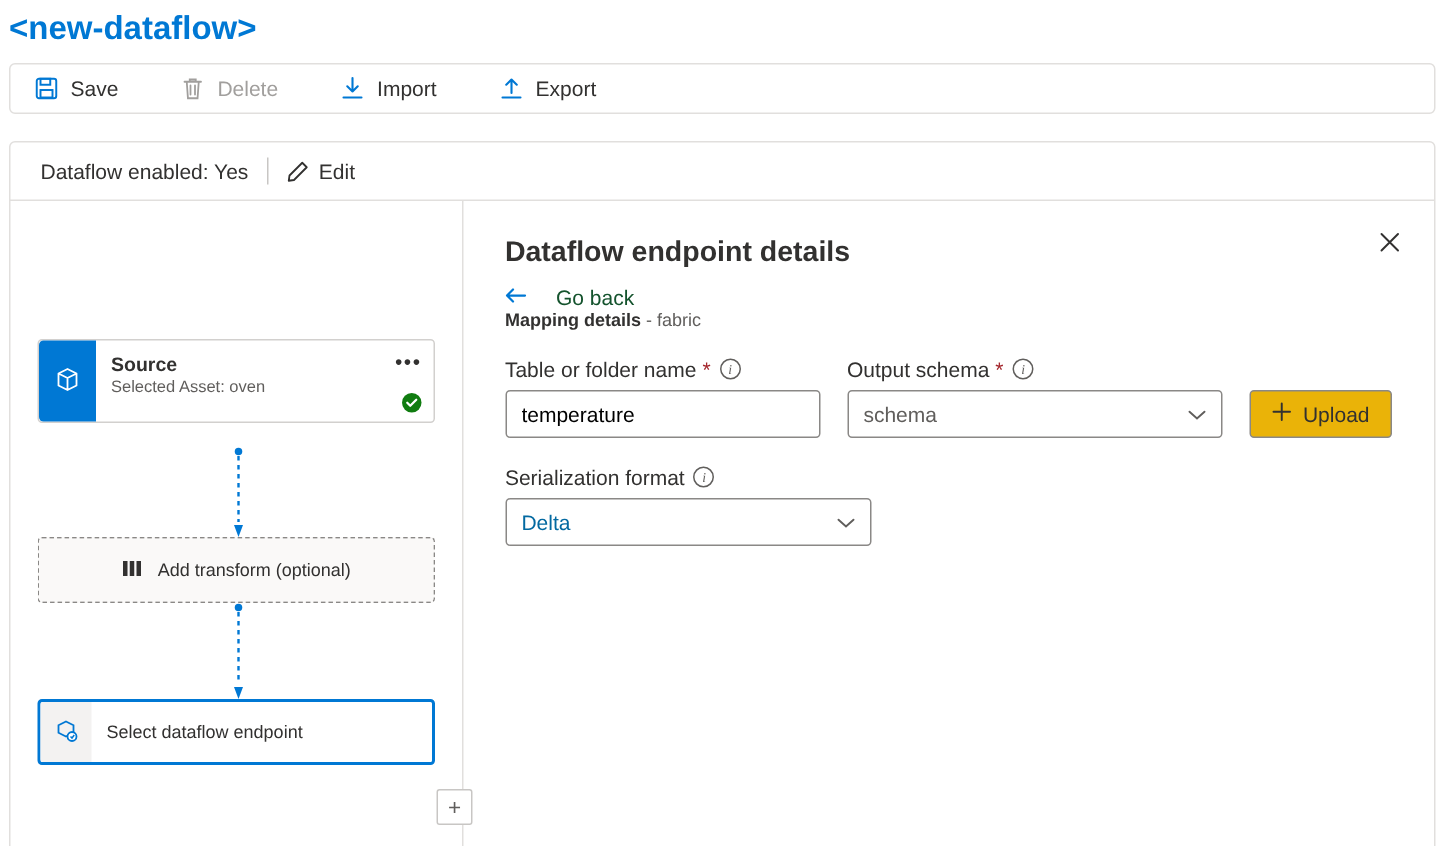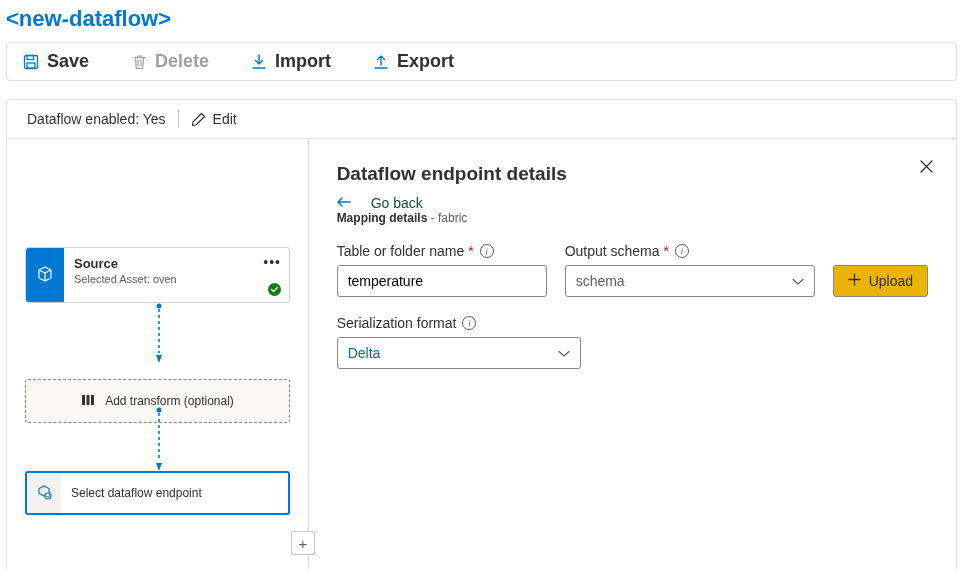--- a/index.html
+++ b/index.html
@@ -1,19 +1,19 @@
 <!DOCTYPE html>
 <html><head>
 <meta charset="utf-8">
 <style>
   * { box-sizing: border-box; margin: 0; padding: 0; font-family: "Segoe UI", -apple-system, sans-serif; }
   body { background: #fff; color: #323130; font-size: 13px; width: 963px; height: 577px; overflow: hidden; }
   .title { color: #0078d4; font-size: 22px; font-weight: 600; padding: 6px 6px 10px 6px; }
   .toolbar { border: 1px solid #e1dfdd; border-radius: 4px; margin: 0 6px; padding: 8px 16px; display: flex; gap: 42px; align-items: center; }
-  .tb-btn { display: inline-flex; align-items: center; gap: 8px; font-size: 18px; cursor: pointer; font-weight: bold; }
+  .tb-btn { display: inline-flex; align-items: center; gap: 8px; font-size: 14px; cursor: pointer; }
   .tb-btn.disabled { color: #a19f9d; cursor: default; }
   .icon { display: inline-flex; width: 16px; height: 16px; align-items: center; justify-content: center; }
   .statusbar { margin: 18px 6px 0 6px; border-top: 1px solid #e1dfdd; border-left: 1px solid #e1dfdd; border-right: 1px solid #e1dfdd; border-bottom: 1px solid #e1dfdd; border-radius: 4px 4px 0 0; padding: 10px 20px; display: flex; align-items: center; gap: 12px; font-size: 14px; }
   .vsep { width: 1px; height: 18px; background: #c8c6c4; }
   .edit-link { display: inline-flex; align-items: center; gap: 6px; cursor: pointer; }
   .main { display: flex; margin: 0 6px; border-left: 1px solid #e1dfdd; border-right: 1px solid #e1dfdd; height: 430px; }
   .canvas { width: 320px; border-right: 1px solid #e1dfdd; position: relative; padding-top: 110px; }
   .detail { flex: 1; padding: 24px 28px; position: relative; }
   .detail h2 { font-size: 19px; font-weight: 600; margin-bottom: 10px; }
   .close-x { position: absolute; top: 20px; right: 22px; cursor: pointer; }
@@ -25,28 +25,28 @@
   .fld-lbl { font-size: 14px; display: flex; align-items: center; gap: 4px; }
   .req { color: #a4262c; }
   .info-i { width: 14px; height: 14px; border: 1px solid #605e5c; border-radius: 50%; display: inline-flex; align-items: center; justify-content: center; font-size: 9px; font-style: italic; font-family: serif; color: #605e5c; margin-left: 2px; }
   input[type=text], .select { height: 32px; border: 1px solid #8a8886; border-radius: 3px; padding: 14px 10px; font-size: 14px; background: #fff; }
   input::placeholder { color: #605e5c; }
   .select { display: flex; align-items: center; justify-content: space-between; color: #605e5c; cursor: pointer; }
   .select.has-val { color: #0369a1; }
   .btn-outline { height: 32px; border: 1px solid #8a8886; border-radius: 3px; padding: 0 14px; display: inline-flex; align-items: center; gap: 8px; font-size: 14px; cursor: pointer; background: #eab308; }
   
   .node { position: absolute; left: 18px; width: 265px; display: flex; border: 1px solid #d2d0ce; border-radius: 3px; background: #fff; }
-  .node.source { top: 108px; height: 56px; }
+  .node.source { top: 92px; height: 56px; }
   .node.source .stripe { width: 38px; background: #0078d4; border-radius: 3px 0 0 3px; display: flex; align-items: center; justify-content: center; }
   .node .body { flex: 1; padding: 8px 10px; position: relative; }
   .node .t1 { font-size: 13px; font-weight: 600; }
   .node .t2 { font-size: 11px; color: #605e5c; margin-top: 2px; }
   .dots { position: absolute; top: 6px; right: 8px; font-size: 14px; letter-spacing: 1px; cursor: pointer; }
   .check { position: absolute; bottom: 6px; right: 8px; width: 13px; height: 13px; border-radius: 50%; background: #107c10; display: flex; align-items: center; justify-content: center; }
-  .node.transform { top: 240px; height: 44px; border: 1px dashed #8a8886; background: #faf9f8; align-items: center; justify-content: center; gap: 10px; font-size: 12px; color: #323130; }
+  .node.transform { top: 224px; height: 44px; border: 1px dashed #8a8886; background: #faf9f8; align-items: center; justify-content: center; gap: 10px; font-size: 12px; color: #323130; }
   .node.endpoint { top: 332px; height: 44px; border: 2px solid #0078d4; align-items: center; }
   .node.endpoint .stripe2 { width: 34px; height: 100%; background: #f3f2f1; border-radius: 2px 0 0 2px; display: flex; align-items: center; justify-content: center; }
   .node.endpoint .body { font-size: 12px; display: flex; align-items: center; }
   .plus-btn { position: absolute; top: 392px; left: 284px; width: 24px; height: 24px; border: 1px solid #c8c6c4; border-radius: 2px; background: #fff; display: flex; align-items: center; justify-content: center; cursor: pointer; font-size: 15px; color: #605e5c; }
   svg.arrow-line { position: absolute; left: 149px; pointer-events: none; }
 </style>
 </head>
 <body>
 
 <div class="title">&lt;new-dataflow&gt;</div>

